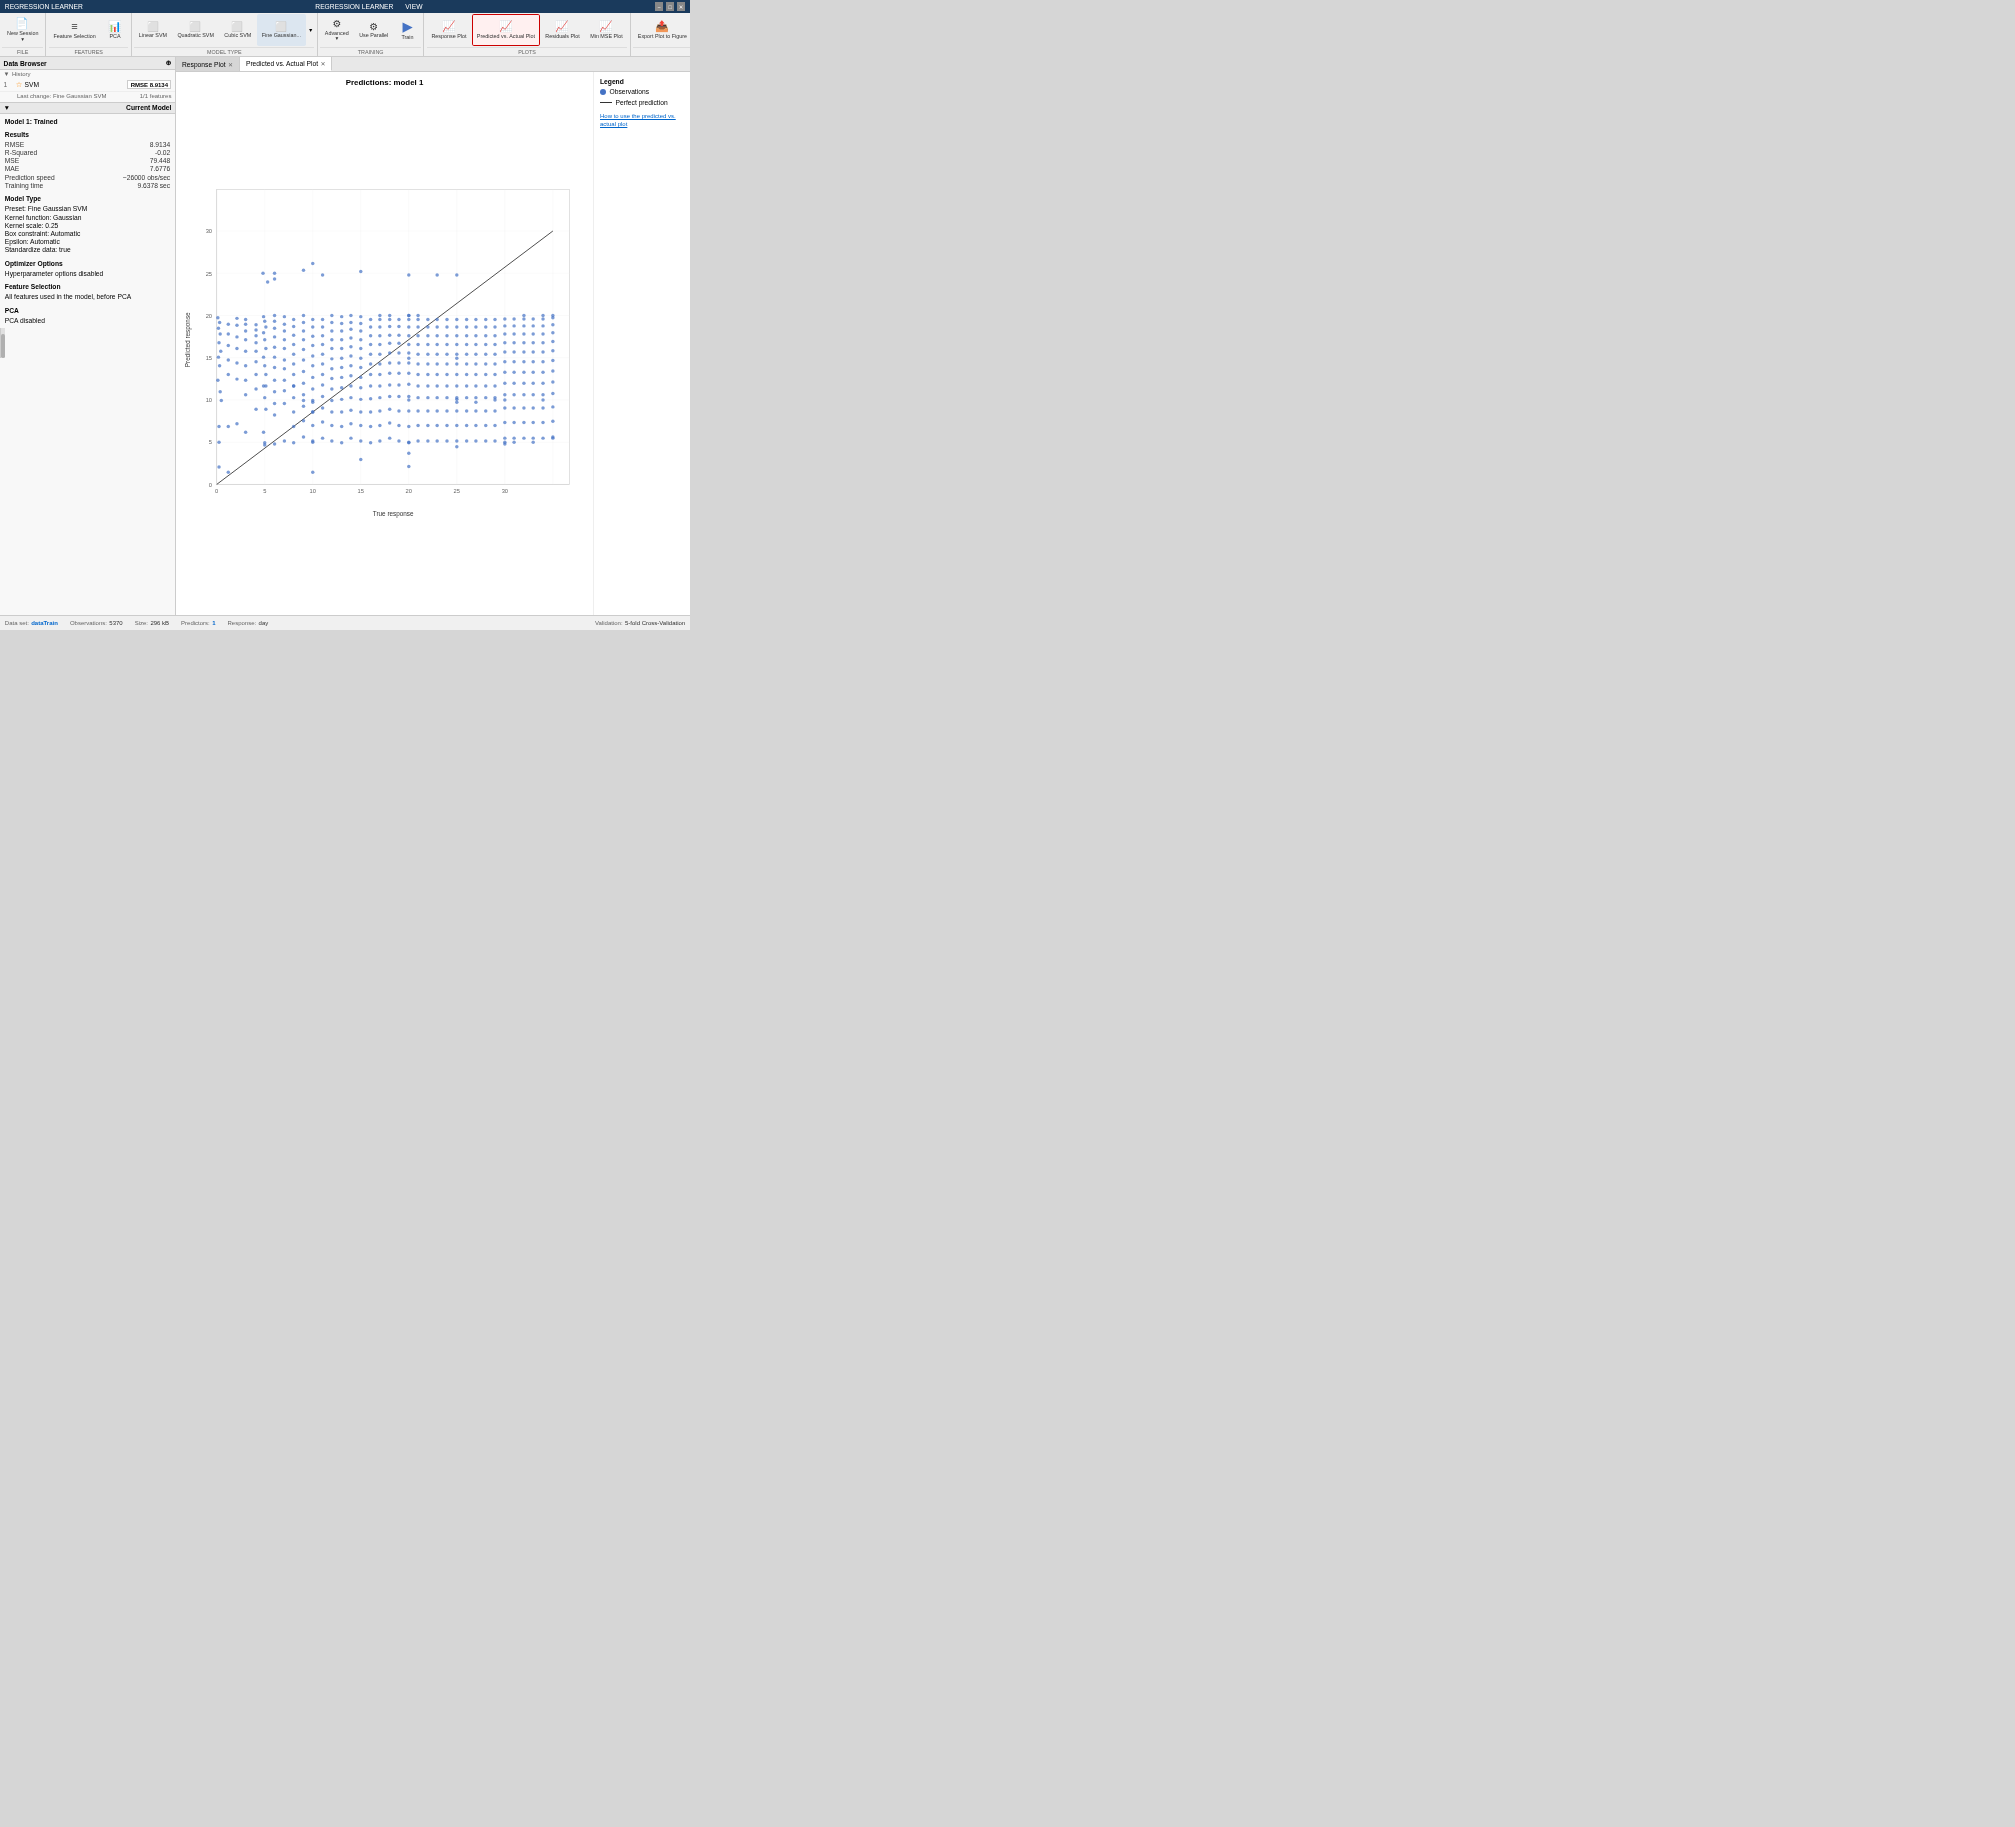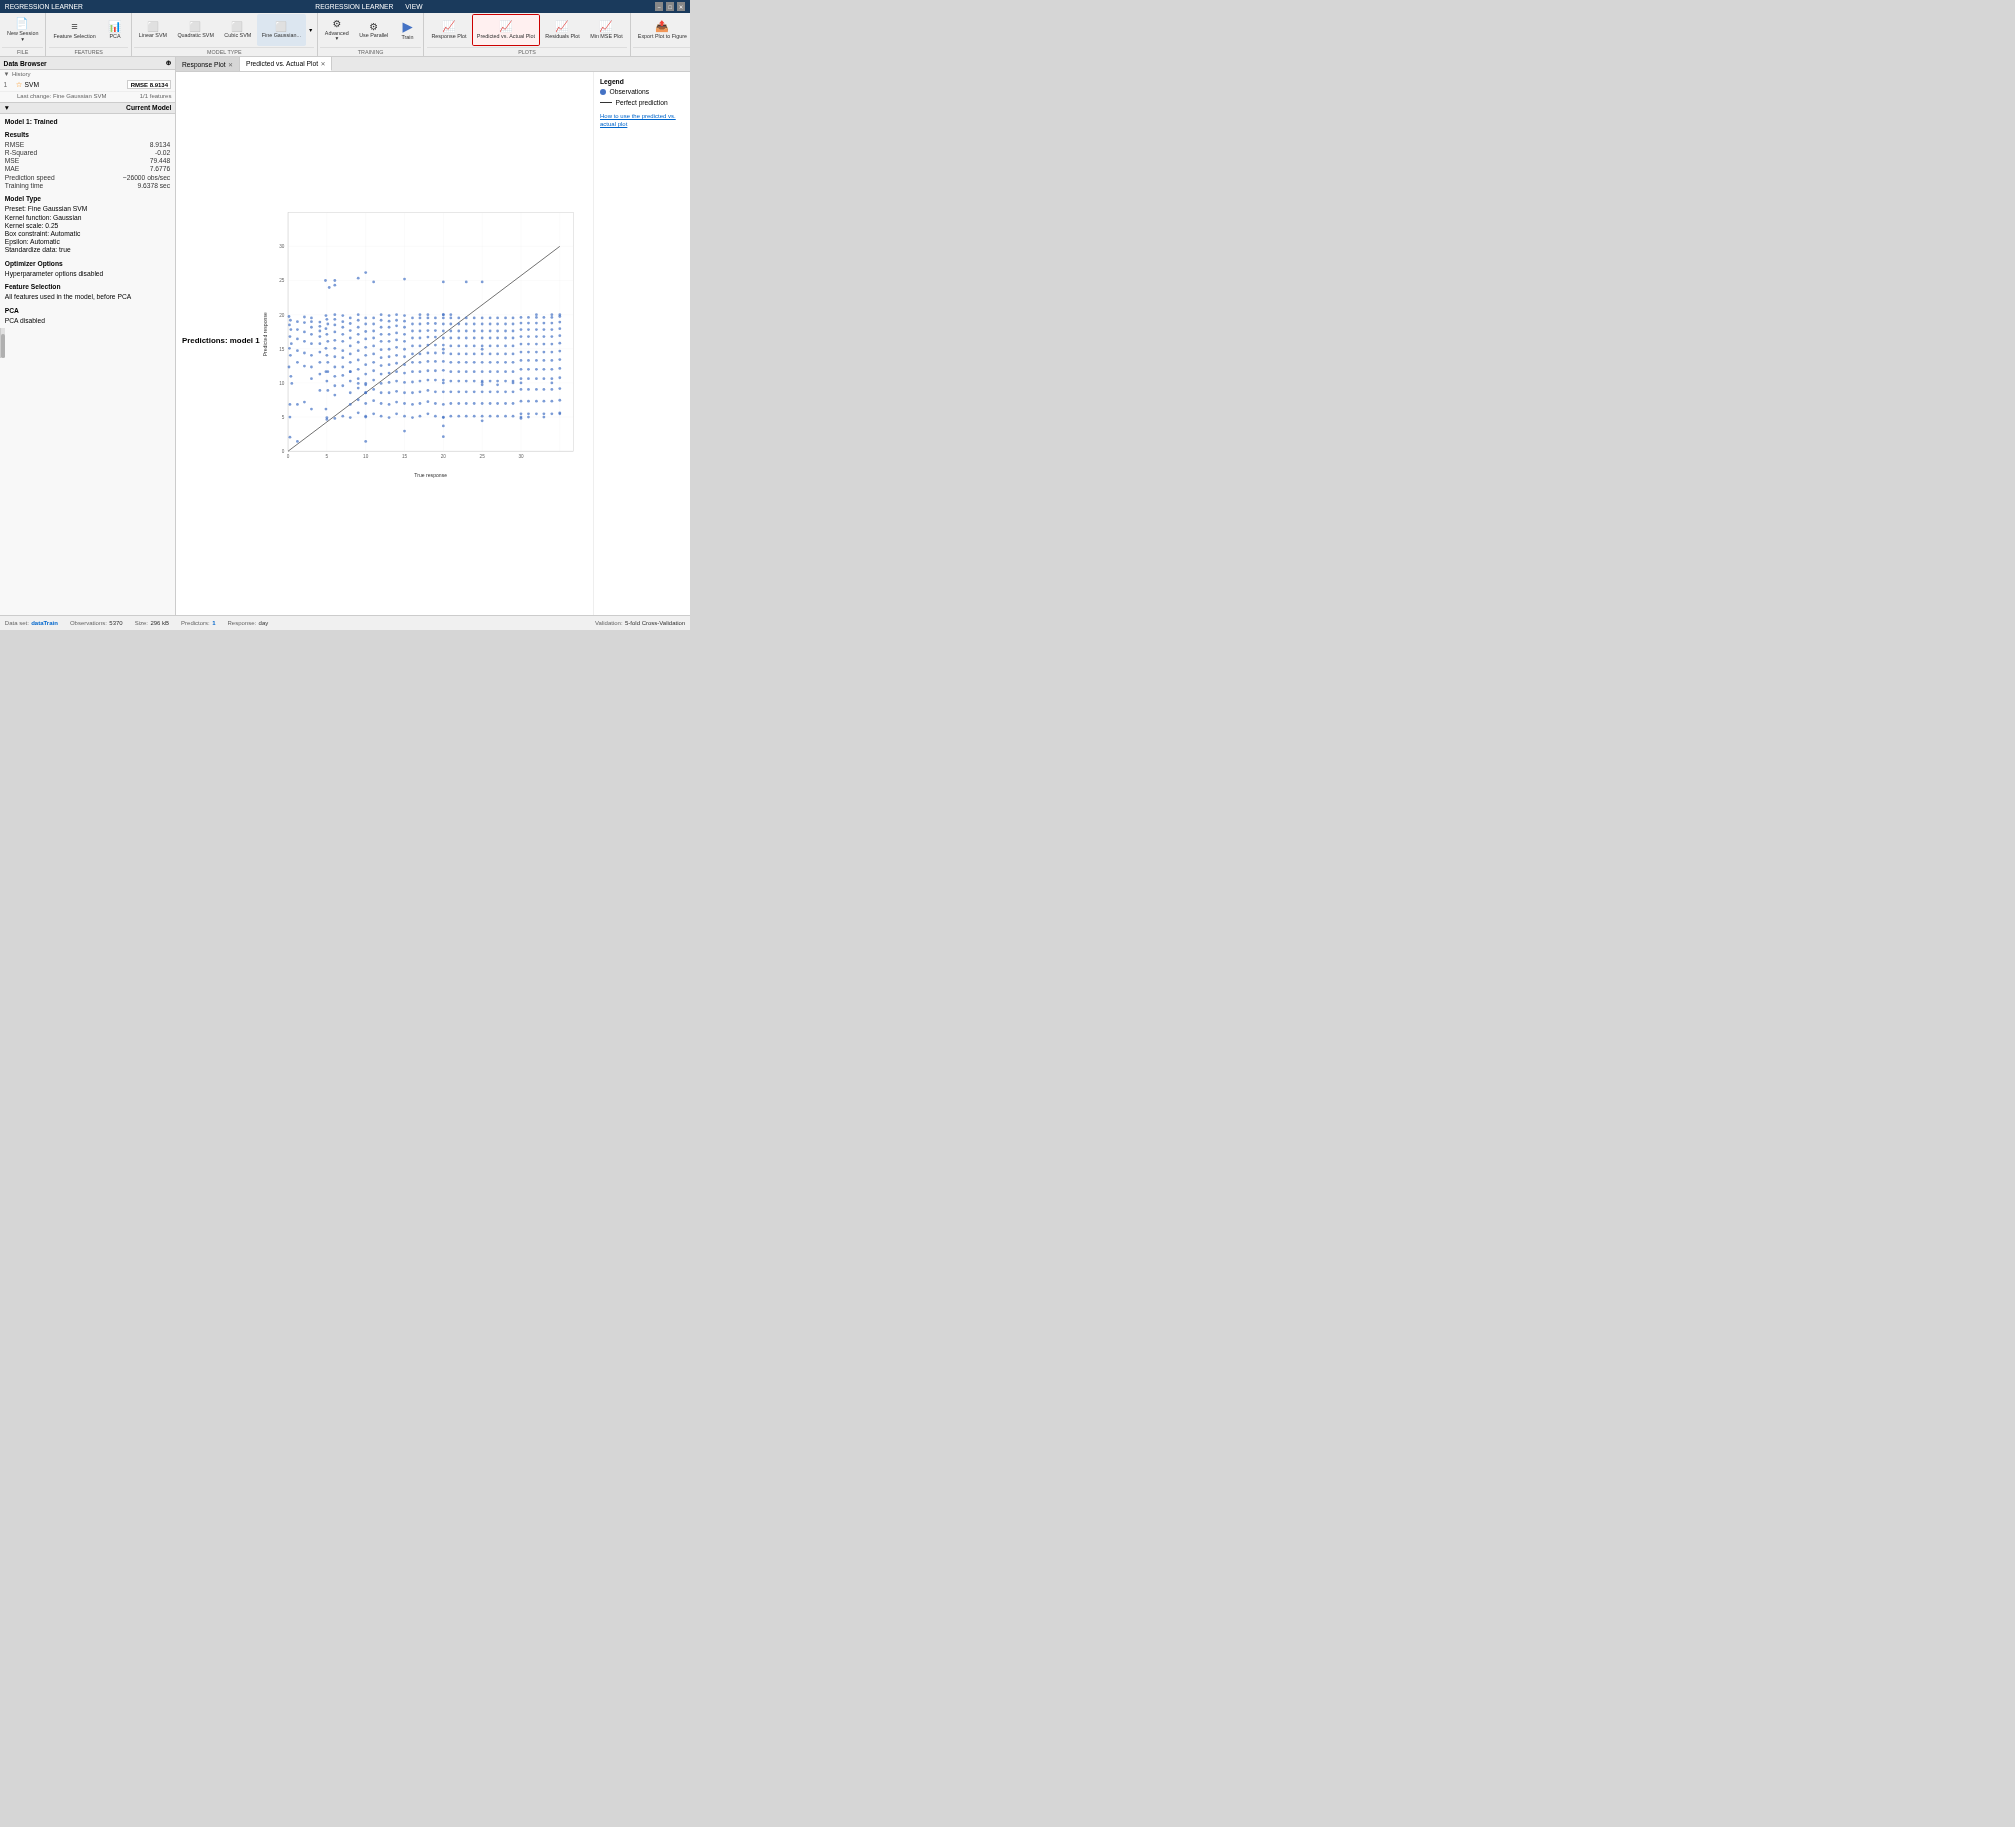--- a/index.html
+++ b/index.html
@@ -223,21 +223,21 @@
     .plot-container {
       flex: 1;
       display: flex;
       flex-direction: row;
       overflow: hidden;
     }
     .plot-main {
       flex: 1;
       padding: 6px;
       display: flex;
-      flex-direction: row;
+      flex-direction: column;
       align-items: center;
     }
     .plot-title {
       font-size: 7.9px;
       font-weight: bold;
       margin-bottom: 6px;
       text-align: center;
     }
     .chart-wrapper {
       position: relative;

